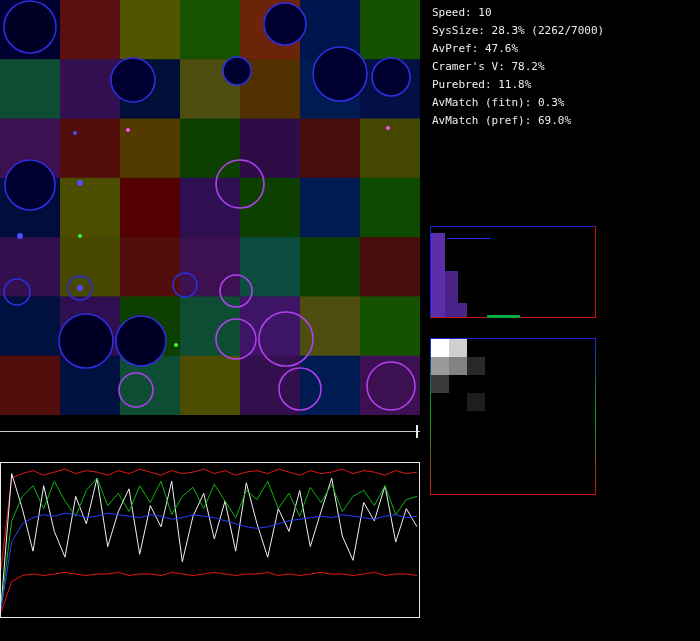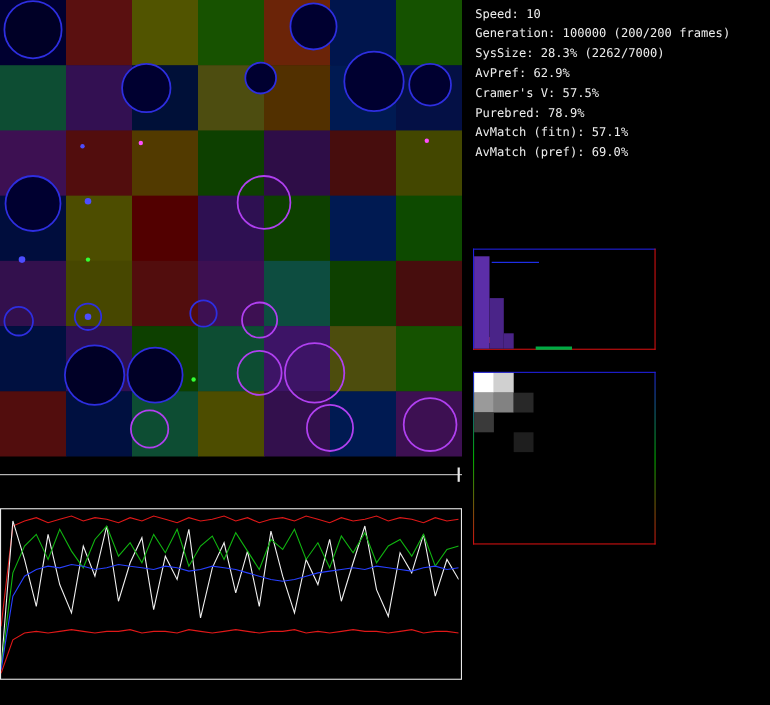--- a/index.html
+++ b/index.html
@@ -109,26 +109,25 @@
       <circle cx="176" cy="345" r="2" fill="#33ff33" stroke="none" stroke-width="1.6"></circle>
     </svg>
 
   <div id="timeline">
     <div id="timeline-track" style="background: rgb(200, 200, 200);"></div>
     <div id="timeline-tick" style="left: 416px; background: rgb(232, 232, 232);"></div>
   </div>
 
   <div id="stats">
     <div class="stat-line">Speed: 10</div>
-    <div class="stat-line">Generation: 100000 (200/200 frames)</div>
     <div class="stat-line">SysSize: 28.3% (2262/7000)</div>
-    <div class="stat-line">AvPref: 62.9%</div>
-    <div class="stat-line">Cramer's V: 57.5%</div>
-    <div class="stat-line">Purebred: 78.9%</div>
-    <div class="stat-line">AvMatch (fitn): 57.1%</div>
+    <div class="stat-line">AvPref: 47.6%</div>
+    <div class="stat-line">Cramer's V: 78.2%</div>
+    <div class="stat-line">Purebred: 11.8%</div>
+    <div class="stat-line">AvMatch (fitn): 0.3%</div>
     <div class="stat-line">AvMatch (pref): 69.0%</div>
   </div>
 
   <div id="hist-box">
     <div class="edge t" style="background: rgb(32, 32, 221);"></div>
     <div class="edge l" style="background: rgb(32, 32, 221);"></div>
     <div class="edge b" style="background: rgb(204, 16, 16);"></div>
     <div class="edge r" style="background: rgb(204, 16, 16);"></div>
     <div id="hist-content" class="box-content">
       <span id="hist-label-f" class="hist-label" style="color: rgb(64, 96, 255);">f</span>

